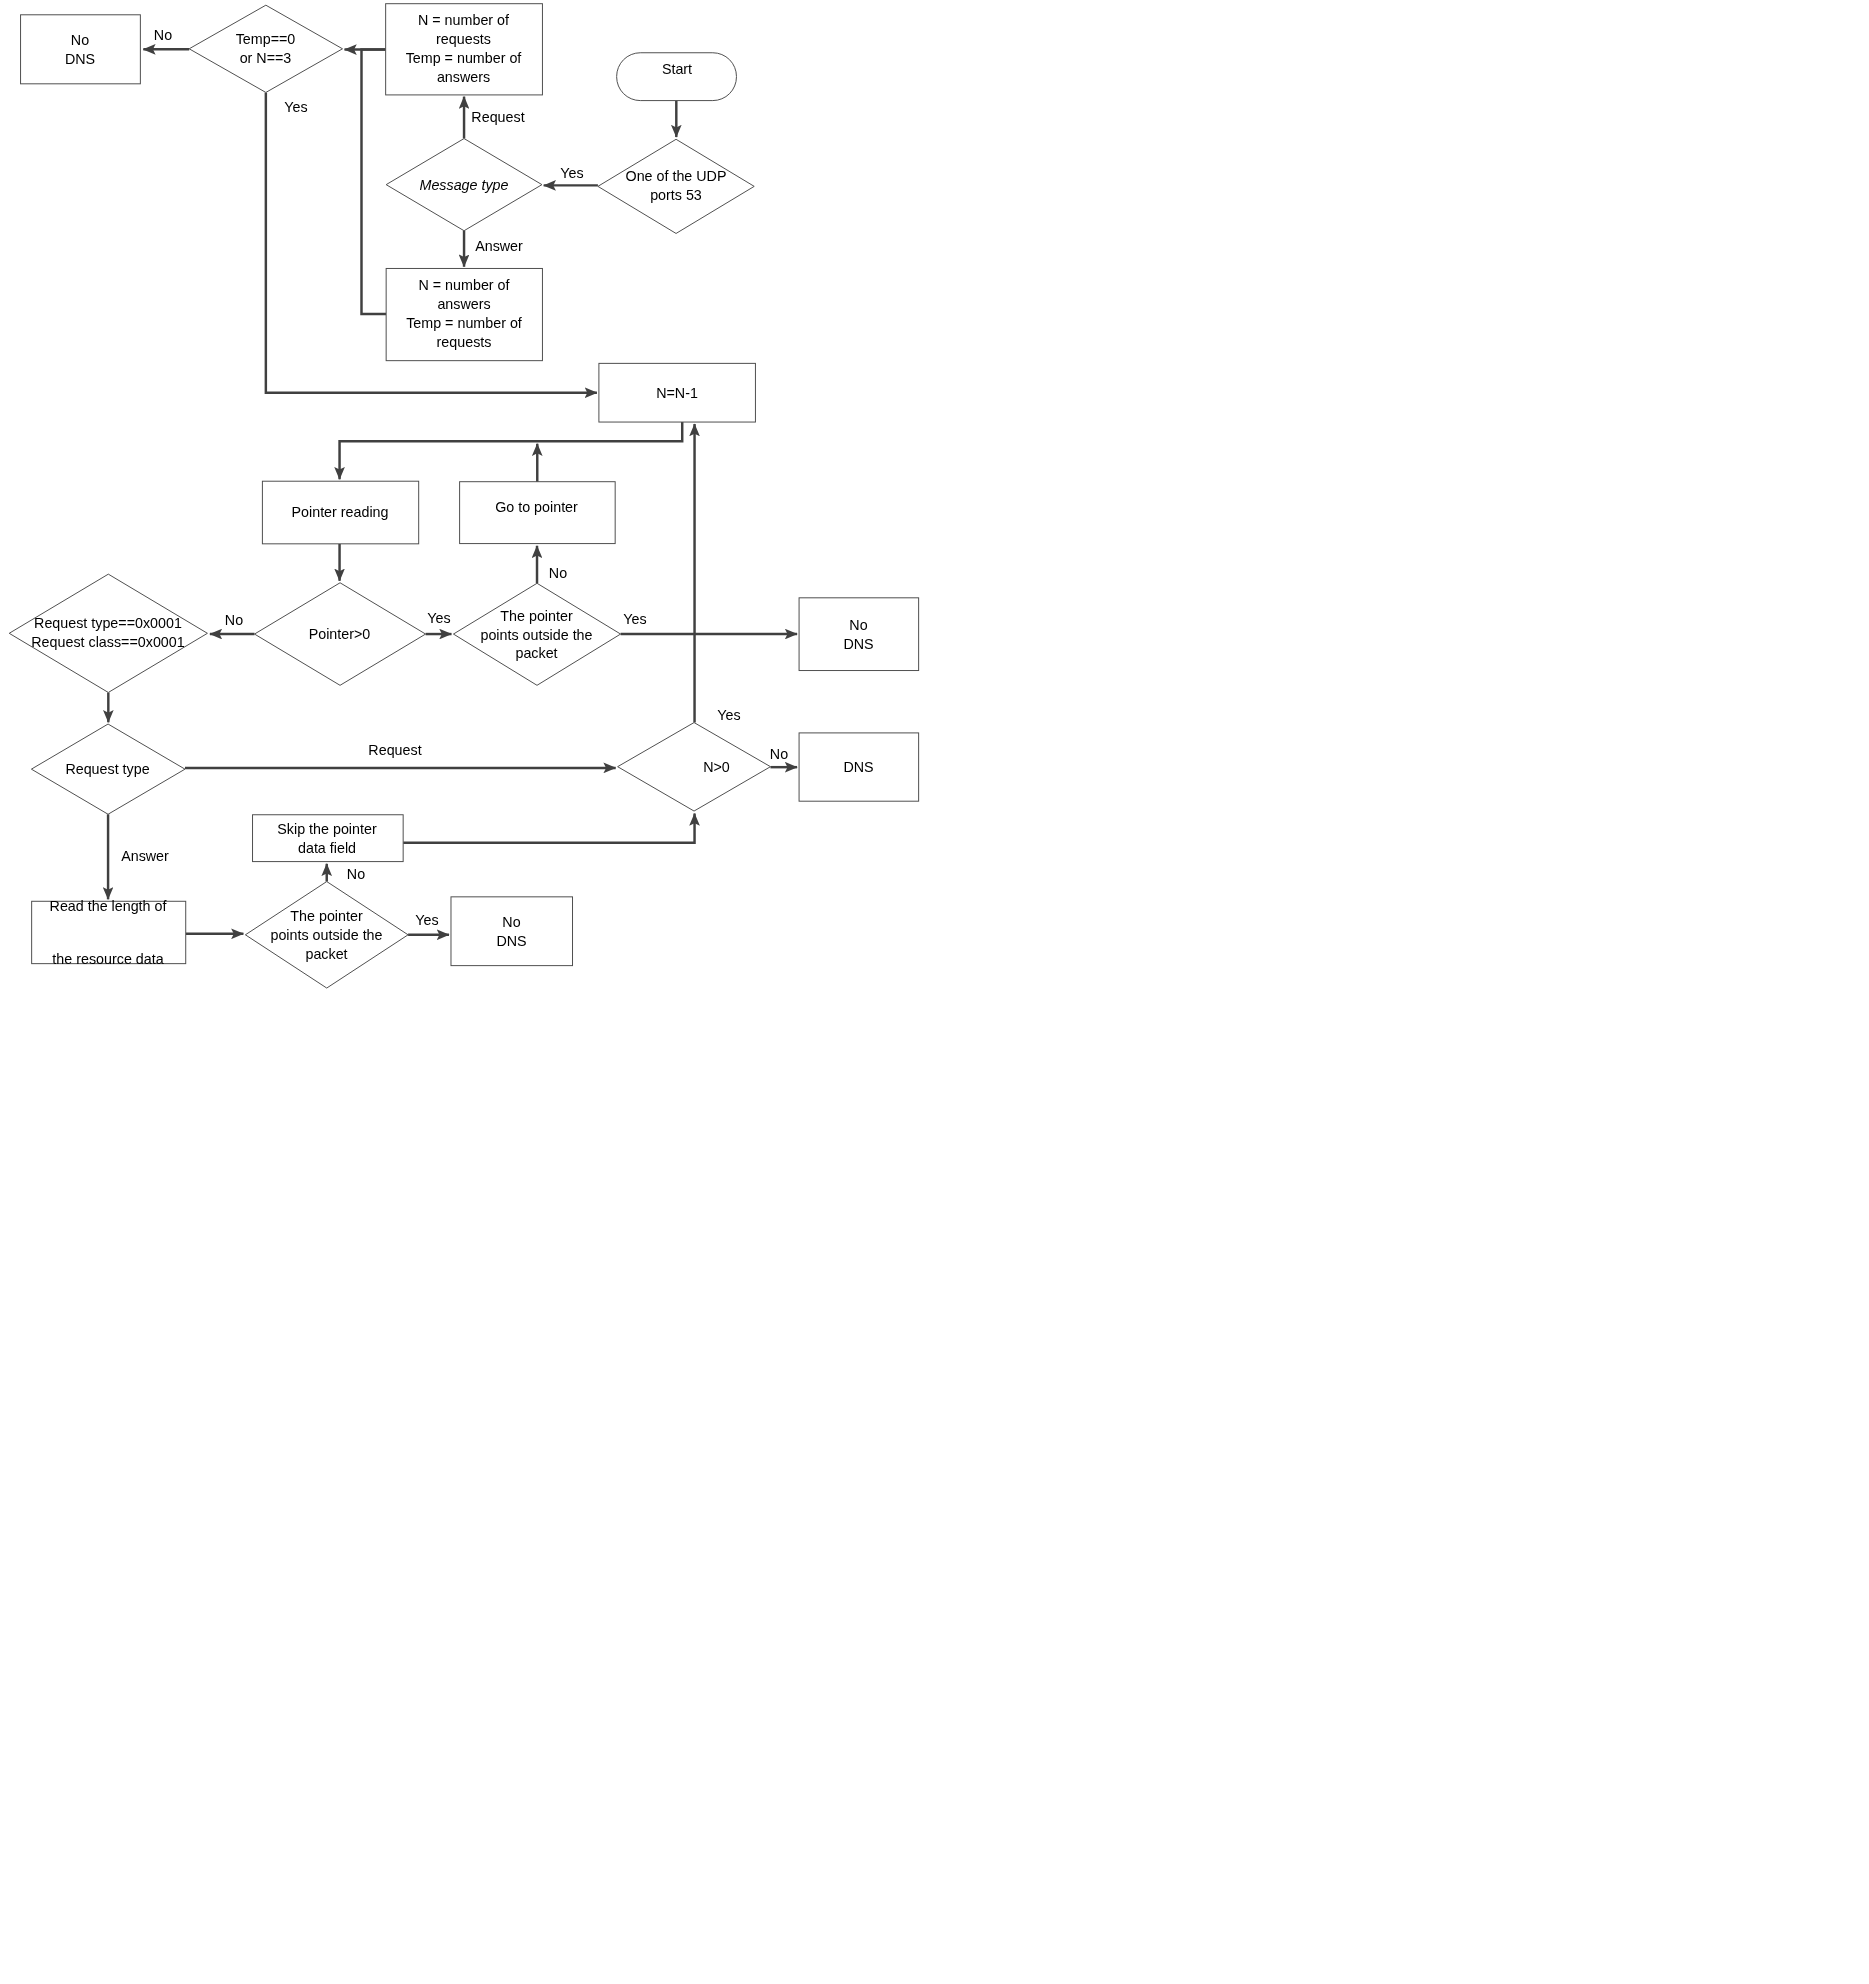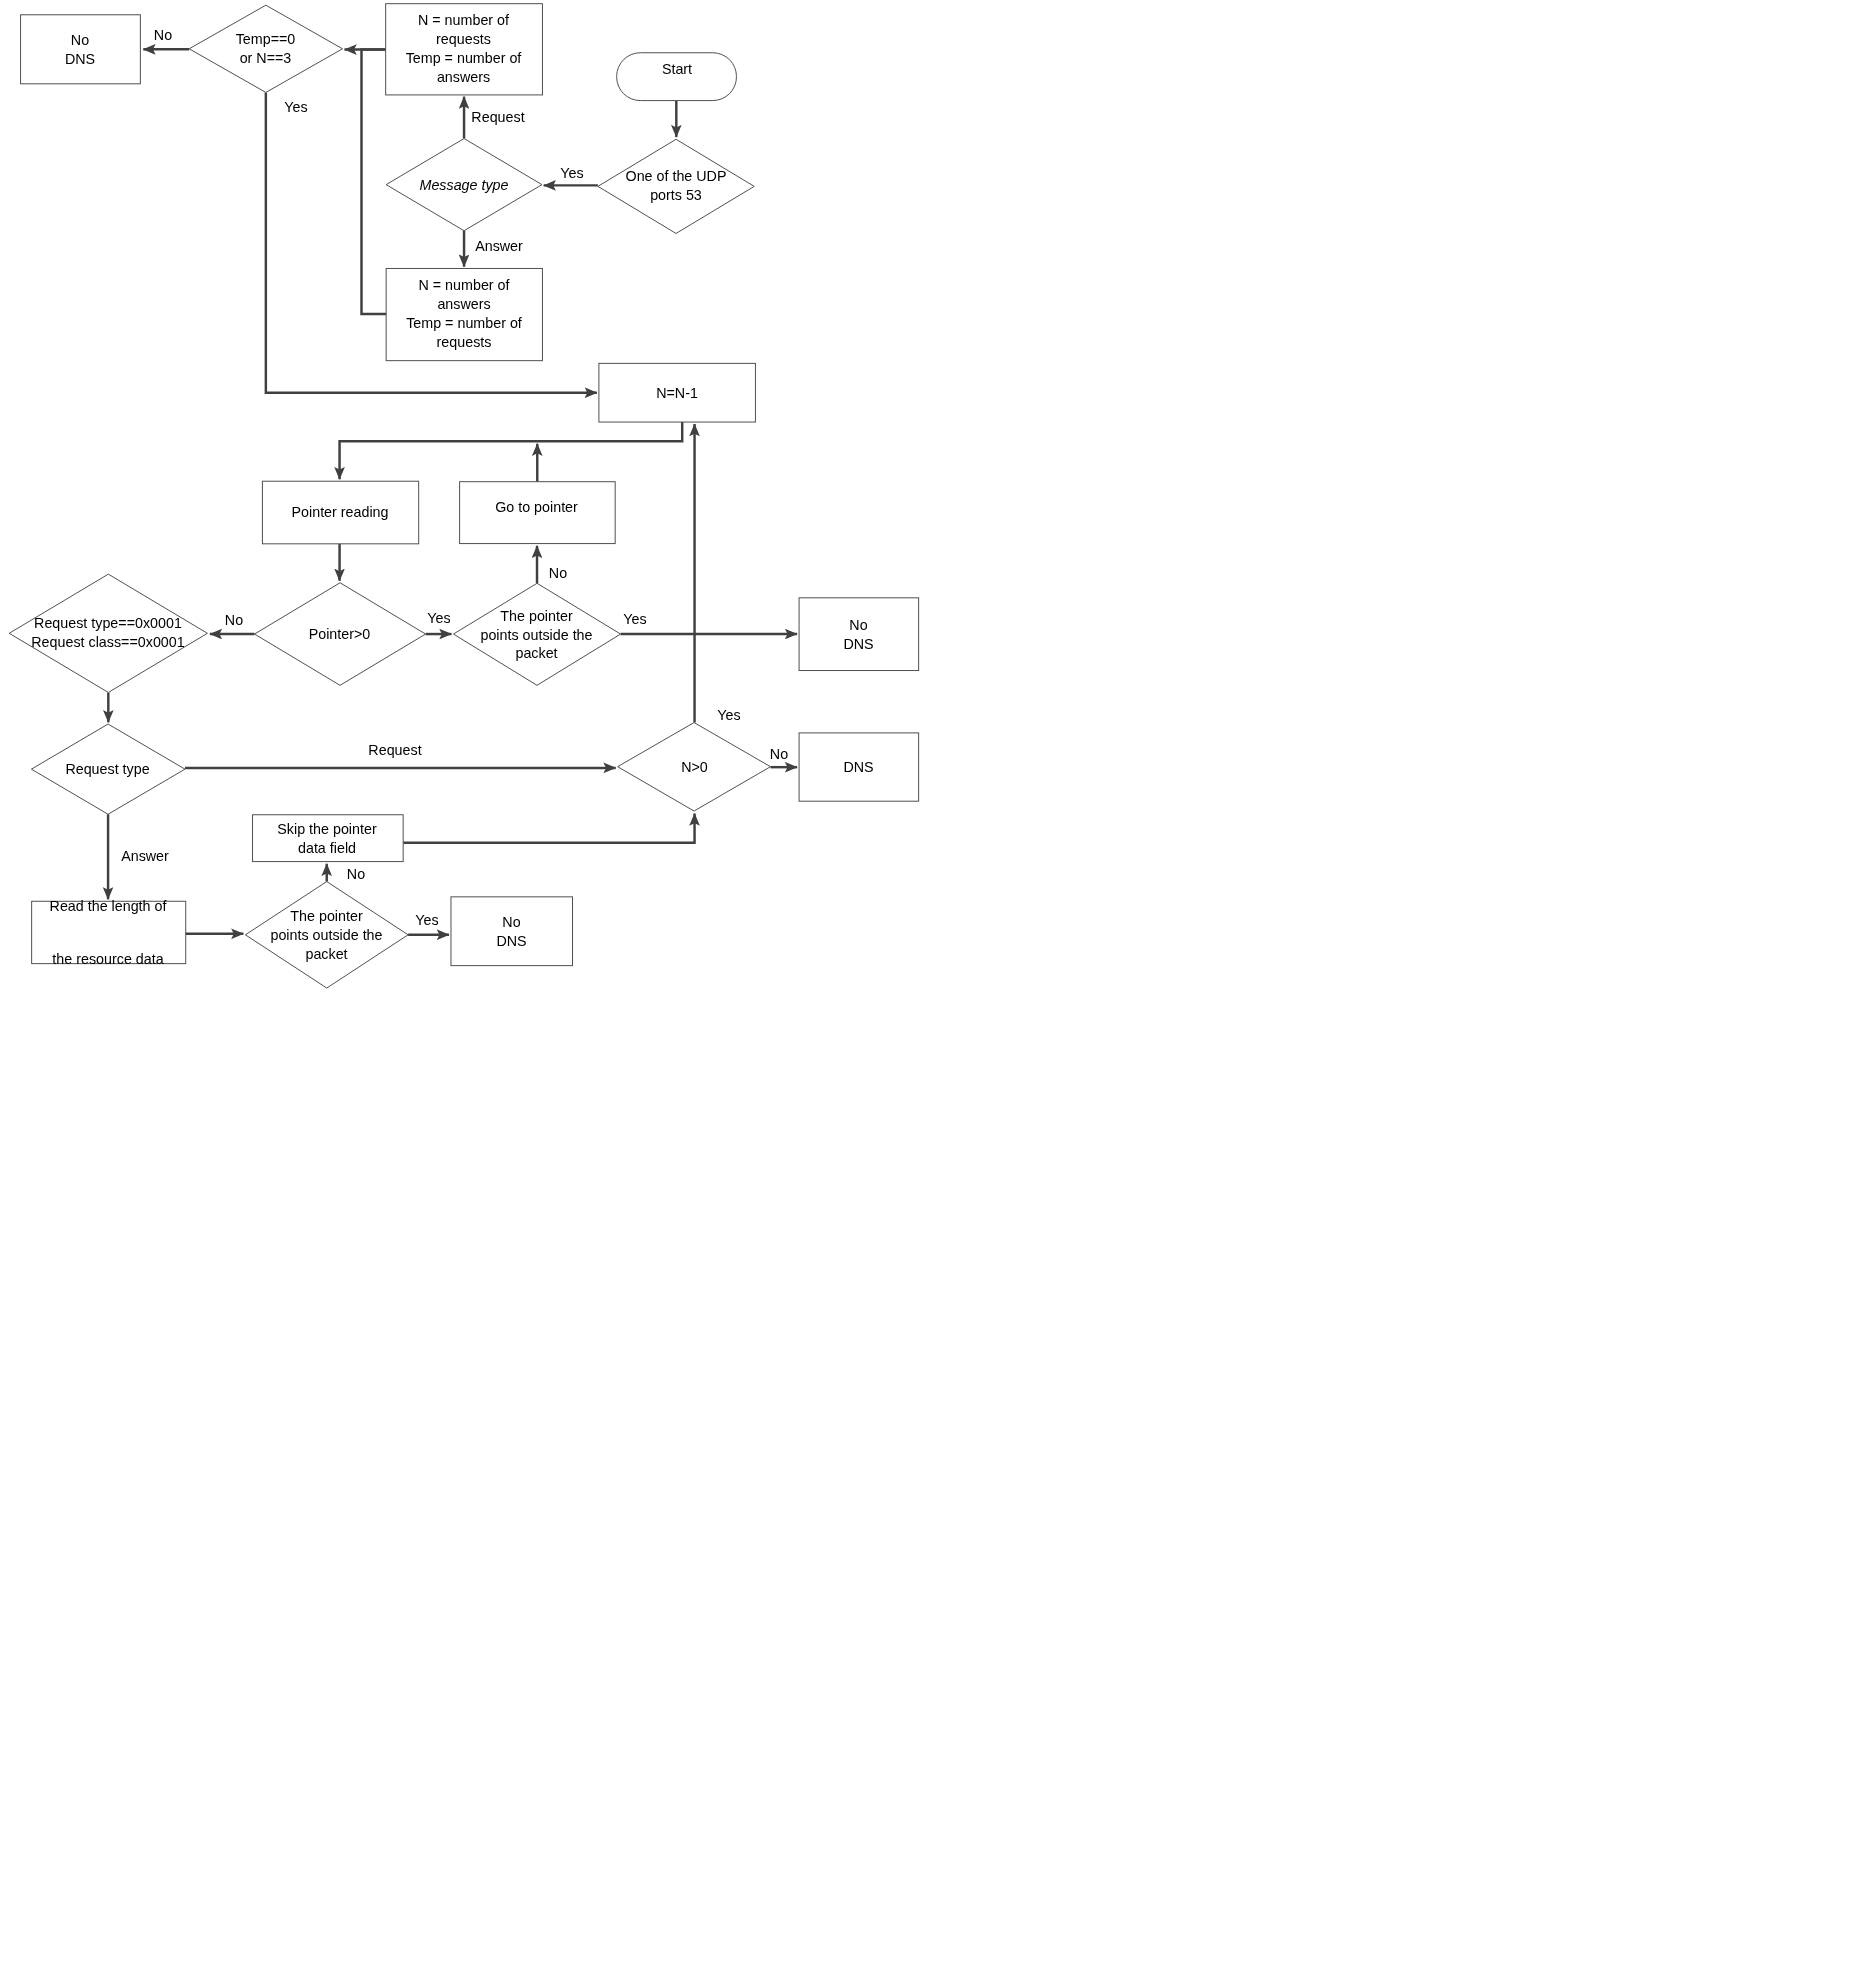--- a/index.html
+++ b/index.html
@@ -173,21 +173,21 @@
 
   <div class="node" style="left:9px;top:574px;width:198px;height:118px;">
     <div>Request type==0x0001</div>
     <div>Request class==0x0001</div>
   </div>
 
   <div class="node" style="left:31px;top:724px;width:153px;height:90px;">
     <div>Request type</div>
   </div>
 
-  <div class="node" style="left:618px;top:723px;width:153px;height:89px;">
+  <div class="node" style="left:640px;top:723px;width:153px;height:89px;">
     <div>N&gt;0</div>
   </div>
 
   <div class="node" style="left:799px;top:733px;width:119px;height:68px;">
     <div>DNS</div>
   </div>
 
   <div class="node" style="left:252px;top:815px;width:150px;height:47px;">
     <div>Skip the pointer</div>
     <div>data field</div>

